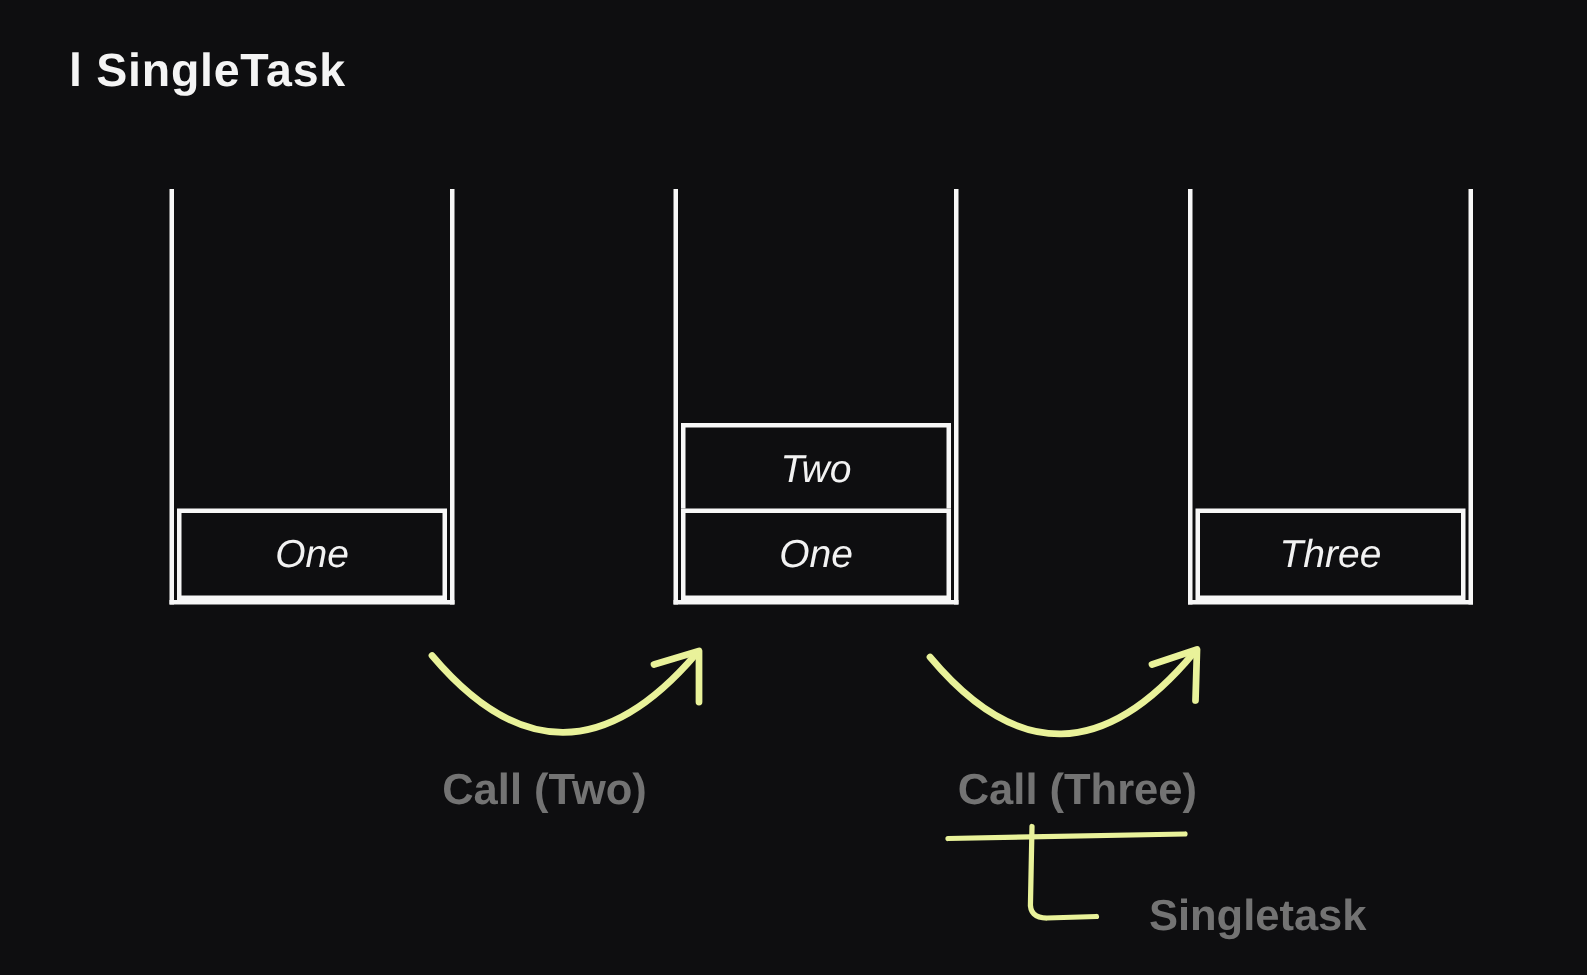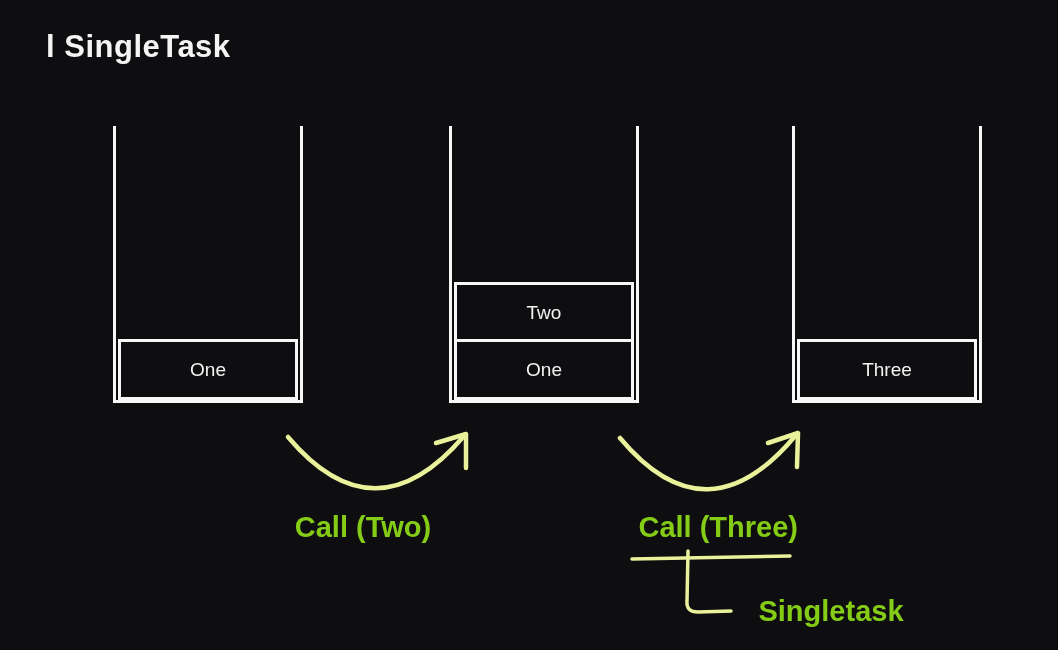--- a/index.html
+++ b/index.html
@@ -44,44 +44,45 @@
   .stack-3 { left: 792px; text-align: right; }
   .cell {
     box-sizing: border-box;
     height: 61px;
     margin: 0 2px;
     border: 3px solid #f7f7f7;
     display: flex;
     align-items: center;
     justify-content: center;
     color: #f2f2f2;
-    font-size: 19px;
+    font-size: 26px;
     font-weight: normal;
     background: #0e0e10;
+    font-style: italic;
   }
   .cell + .cell { margin-top: -2px; }
   .cell.upper { margin-bottom: -2px; }
   .annot-svg {
     position: absolute;
     left: 0;
     top: 0;
     width: 1058px;
     height: 650px;
   }
   .accent-label {
     position: absolute;
-    color: #84cc16;
+    color: #737373;
     font-size: 29px;
     font-weight: bold;
     text-align: center;
     white-space: pre;
   }
   .label-call-two   { left: 278px; top: 511px; width: 170px; }
   .label-call-three { left: 618px; top: 511px; width: 180px; text-align: right; }
-  .label-singletask { left: 751px; top: 595px; width: 160px; text-align: center; }
+  .label-singletask { left: 751px; top: 595px; width: 160px; text-align: right; }
 </style>
 </head>
 <body>
 
 <div id="canvas">
 
   <div class="title">l SingleTask</div>
 
   <div class="stack stack-1">
     <div class="cell">One</div>

